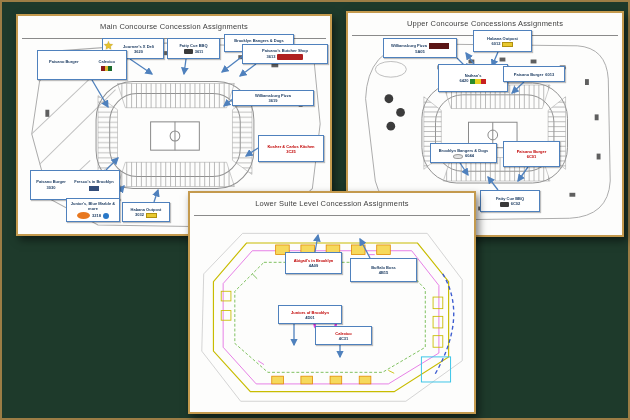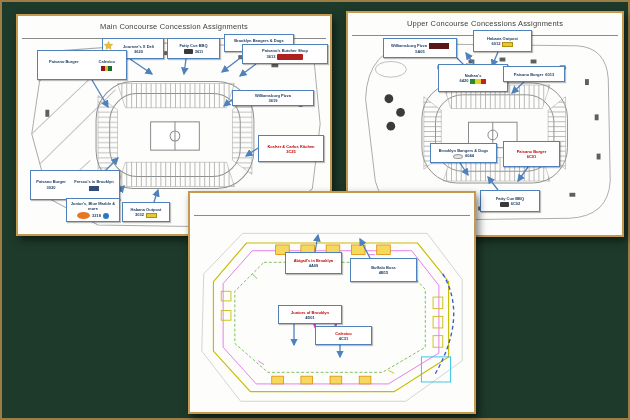--- a/index.html
+++ b/index.html
@@ -287,20 +287,21 @@
     <div class="lbl" style="left:132px;top:177px;width:60px;height:22px">
       <span class="t">Fatty Cue BBQ</span>
       <span class="row">
           <span class="sw logo-dark"></span>
       <span class="n">6C02</span>
         </span>
     </div>
   </div>
 
   <div class="slide" style="left:186px;top:189px;width:288px;height:223px;z-index:3">
+    <div class="slide-title">Lower Suite Level Concession Assignments</div>
 
     <div class="plan">
       <svg viewBox="0 0 284 200" preserveAspectRatio="none">
         <path d="M10,60 L50,18 L240,18 L276,66 L276,150 L218,192 L48,192 L8,140 Z" stroke="#d2d2d2" fill="none"></path>
         <path d="M54,28 L230,28 L262,68 L262,146 L206,182 L58,182 L20,140 L20,68 Z" stroke="#c8bc00" stroke-width="1.2" fill="none"></path>
         <path d="M60,36 L224,36 L252,72 L252,142 L200,174 L64,174 L30,136 L30,70 Z" stroke="#e05ce0" stroke-width="0.8" fill="none"></path>
         <path d="M72,48 L212,48 L238,76 L238,136 L194,162 L76,162 L42,132 L42,78 Z" stroke="#6db84a" stroke-width="0.9" stroke-dasharray="3,2" fill="none"></path>
         <g stroke="#e08a00" fill="#f6d95c" stroke-width="0.8">
           <rect x="84" y="30" width="14" height="10"></rect>
             <rect x="110" y="30" width="14" height="10"></rect>

